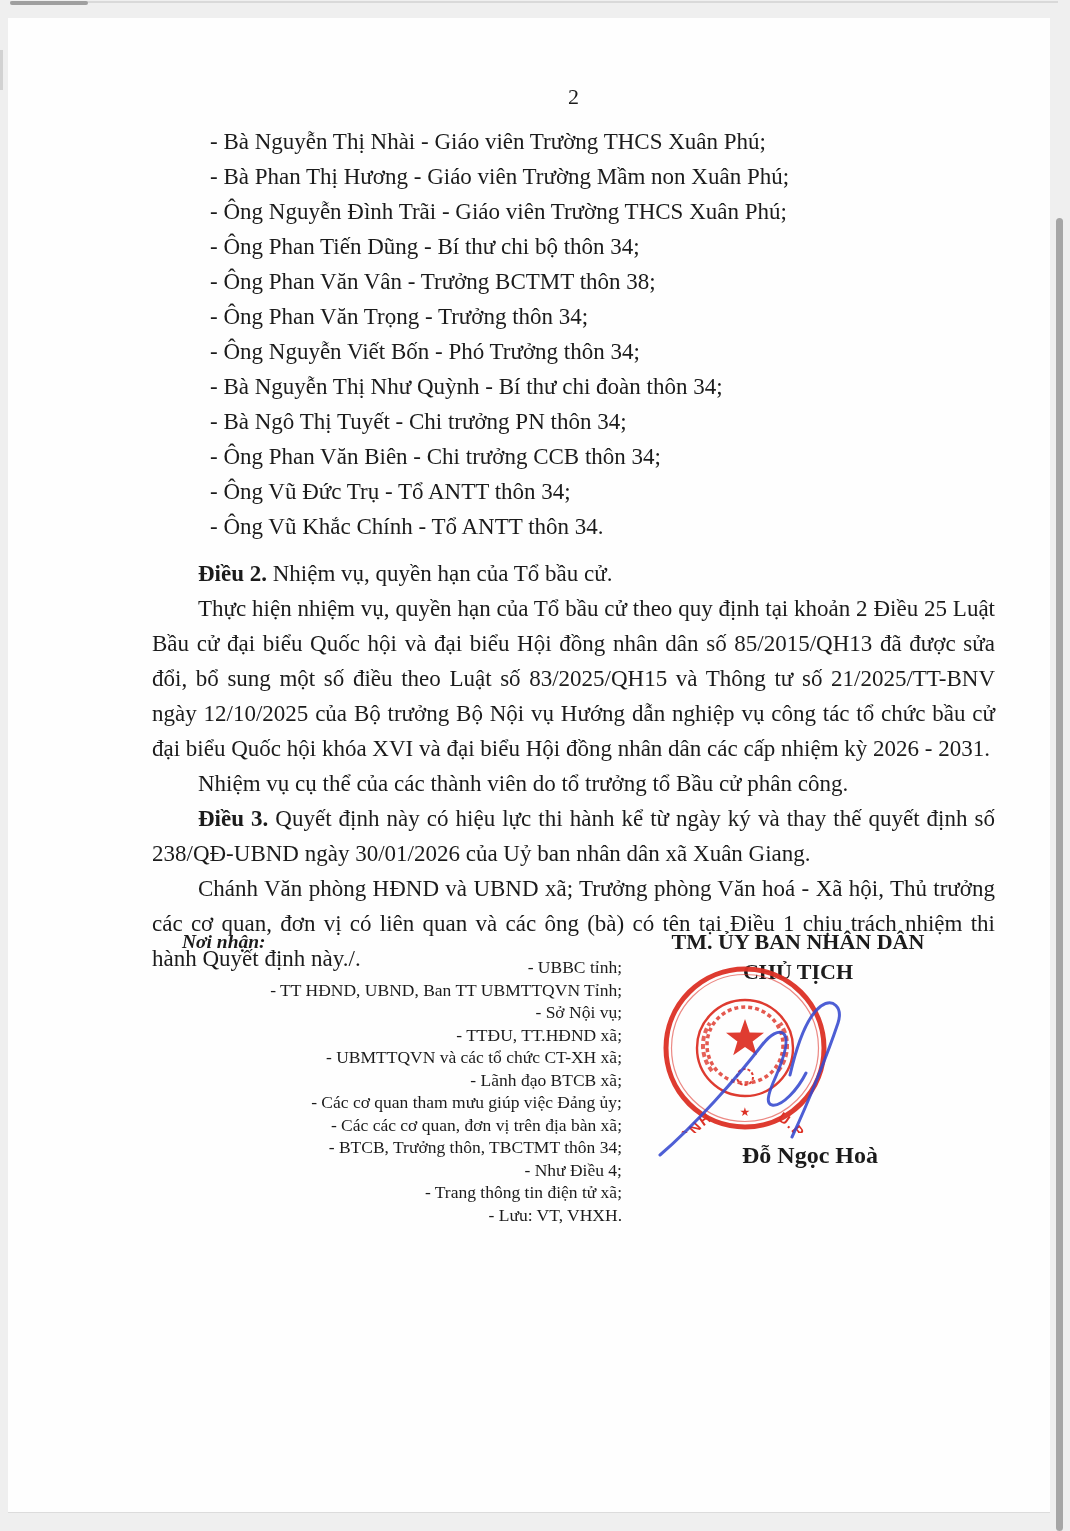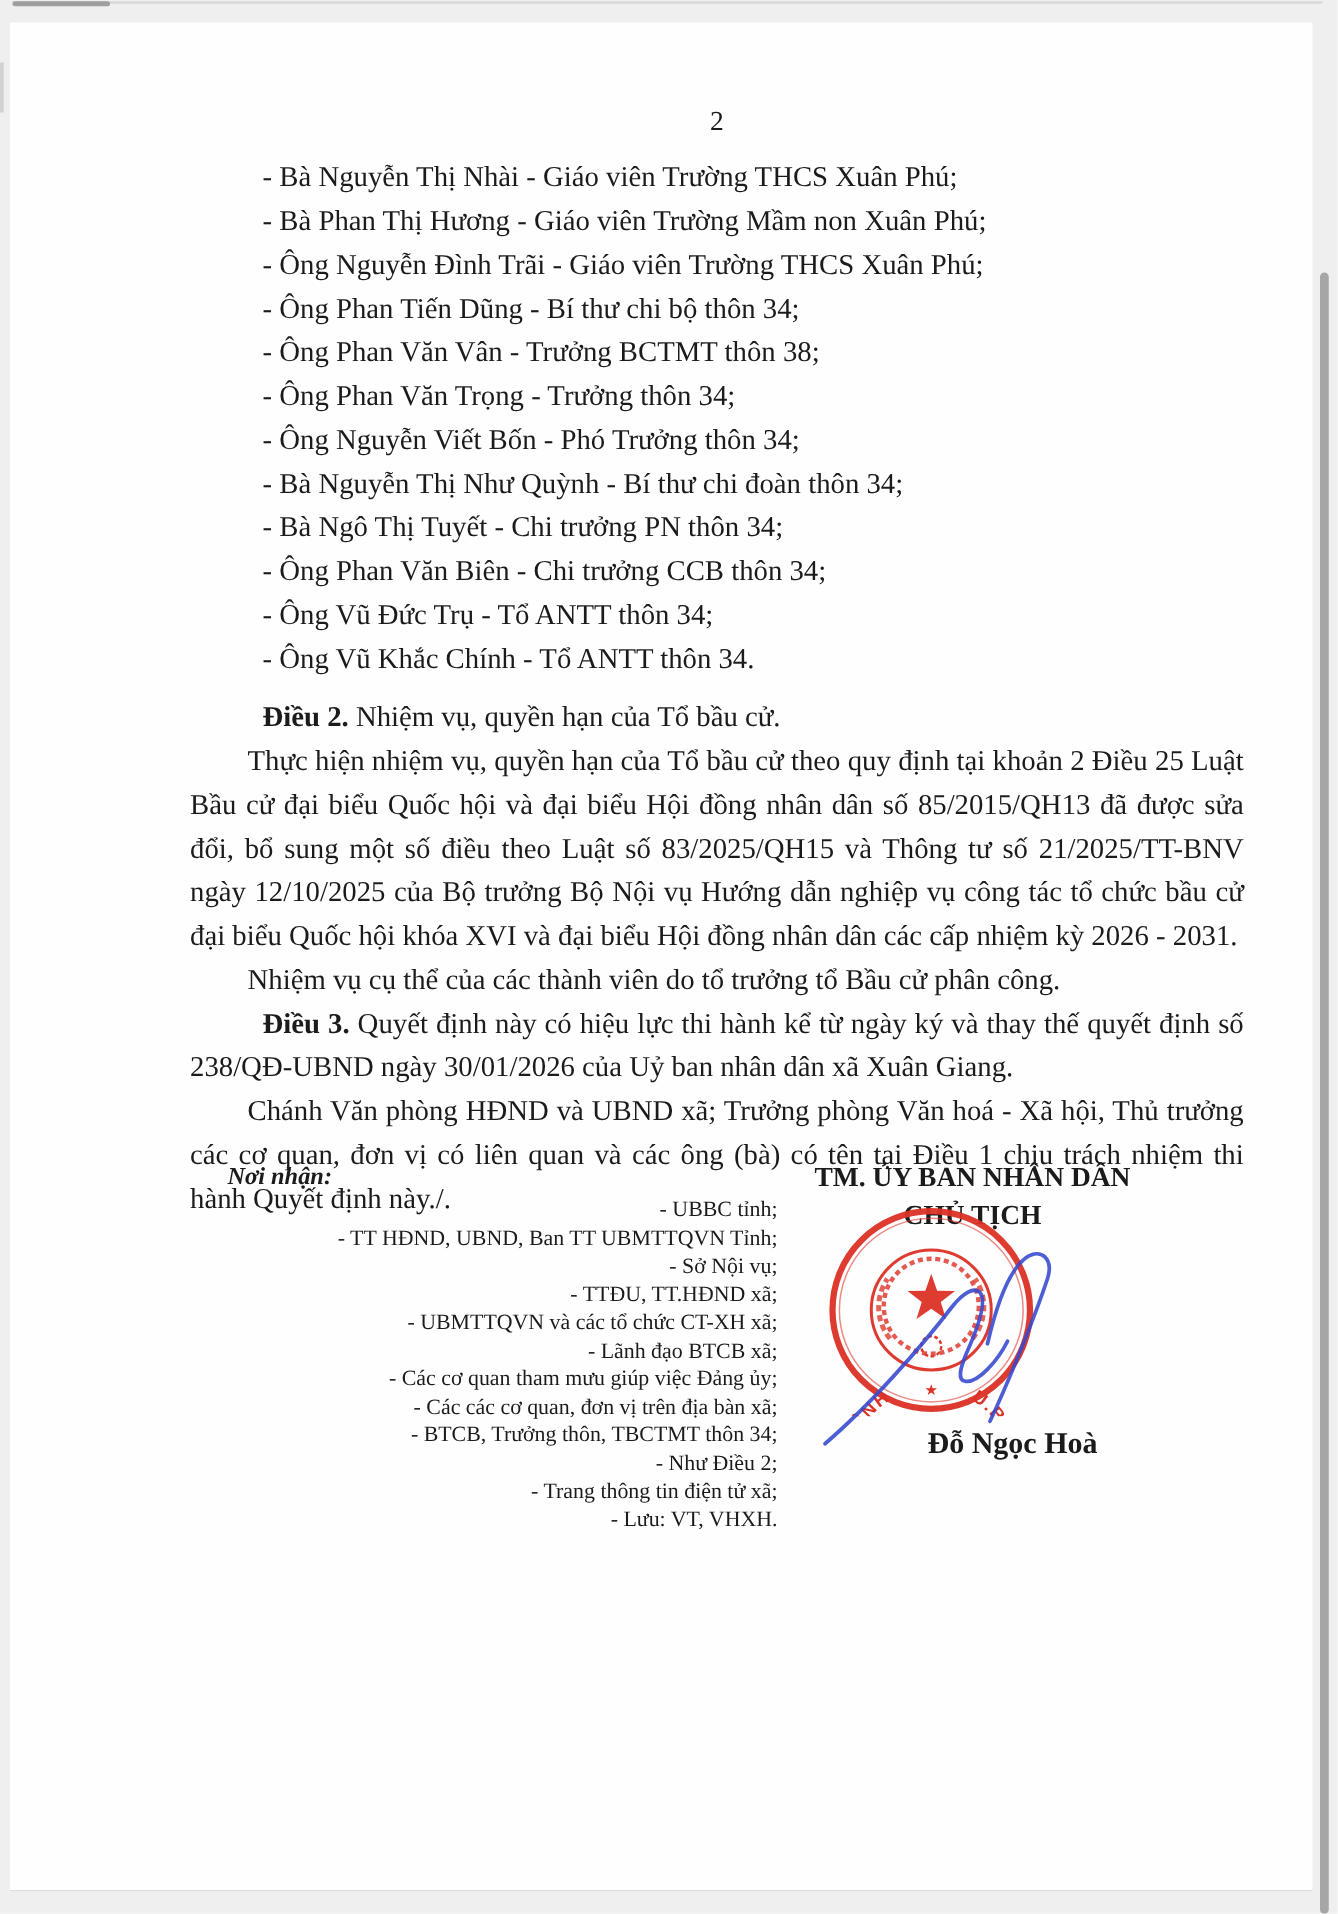--- a/index.html
+++ b/index.html
@@ -40,38 +40,38 @@
   }
   p.body-line,p.body-par{
     margin:0;
     font-size:23px;line-height:35px;
   }
   p.body-line{text-indent:46px;}
   p.body-par{
     text-indent:46px;
     text-align:justify;
   }
-  .bold{font-weight:bold;margin-left:12px;}
+  .bold{font-weight:bold;}
   
   .recipients{
     position:absolute;left:174px;top:912px;width:440px;
   }
   .recipients-label{
     font-size:19.5px;font-weight:bold;font-style:italic;
     line-height:24px;margin:0;
   }
   .recipients-list{
     list-style:none;margin:2px 0 0 0;padding:0;text-align:right;
   }
   .recipients-list li{
     font-size:17.5px;line-height:22.5px;
     white-space:nowrap;
   }
   .sign-col{
-    position:absolute;left:572px;top:910px;width:396px;
+    position:absolute;left:592px;top:910px;width:396px;
     text-align:center;
   }
   .sign-org{
     font-size:22px;font-weight:bold;line-height:28px;margin:0;
   }
   .sign-title{
     font-size:22px;font-weight:bold;line-height:28px;margin:2px 0 0 0;
   }
   .sign-name{
     position:absolute;left:592px;top:1112px;width:396px;
@@ -151,21 +151,21 @@
 
     <li>- UBBC tỉnh;</li>
         <li>- TT HĐND, UBND, Ban TT UBMTTQVN Tỉnh;</li>
         <li>- Sở Nội vụ;</li>
         <li>- TTĐU, TT.HĐND xã;</li>
         <li>- UBMTTQVN và các tổ chức CT-XH xã;</li>
         <li>- Lãnh đạo BTCB xã;</li>
         <li>- Các cơ quan tham mưu giúp việc Đảng ủy;</li>
         <li>- Các các cơ quan, đơn vị trên địa bàn xã;</li>
         <li>- BTCB, Trưởng thôn, TBCTMT thôn 34;</li>
-        <li>- Như Điều 2;</li>
+        <li>- Như Điều 4;</li>
         <li>- Trang thông tin điện tử xã;</li>
         <li>- Lưu: VT, VHXH.</li>
       </ul>
   </div>
 
   <div class="sign-col">
     <p class="sign-org">TM. ỦY BAN NHÂN DÂN</p>
     <p class="sign-title">CHỦ TỊCH</p>
   </div>
 

